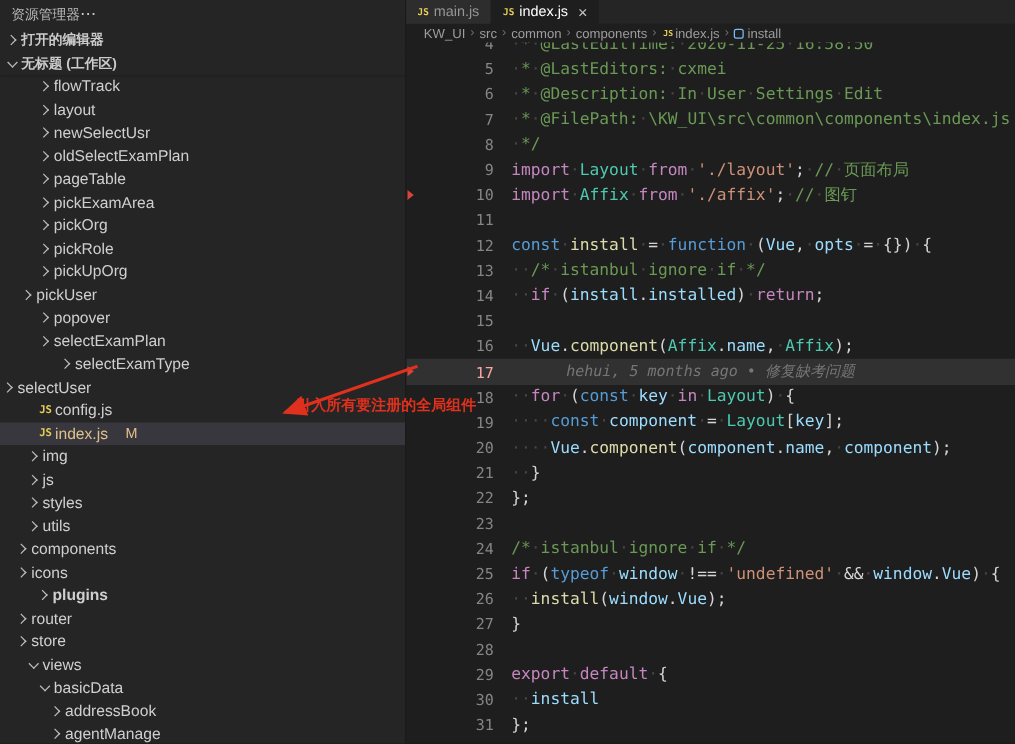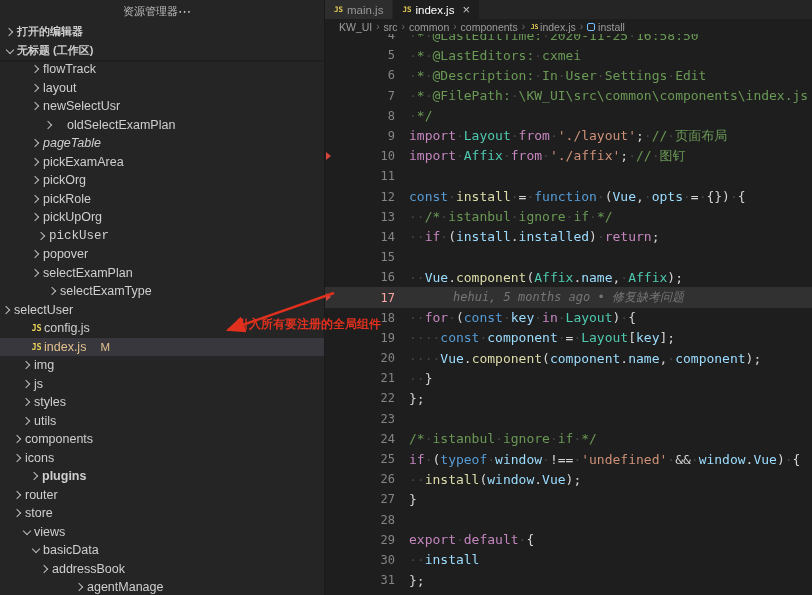--- a/index.html
+++ b/index.html
@@ -2,21 +2,21 @@
 <html><head>
 <meta charset="utf-8">
 <style>
   *{margin:0;padding:0;box-sizing:border-box}
   html,body{width:812px;height:595px;overflow:hidden;background:#1e1e1e}
   body{font-family:"Liberation Sans","DejaVu Sans",sans-serif;color:#ccc}
   .app{position:relative;width:812px;height:595px;display:flex;font-size:12.5px}
 
   
   .sidebar{width:325px;flex:none;background:#252526;display:flex;flex-direction:column;overflow:hidden;border-right:1px solid #1a1a1a}
-  .sb-title{height:22px;display:flex;align-items:center;justify-content:center;padding:0 18px 0 9px;color:#bbb;font-size:11px}
+  .sb-title{height:22px;display:flex;align-items:center;justify-content:flex-start;padding:0 18px 0 9px;color:#bbb;font-size:11px}
   .more{color:#ccc;font-size:13px;letter-spacing:1px;cursor:pointer}
   .sb-section{height:19px;display:flex;align-items:center;font-weight:700;font-size:11px;color:#ccc;padding-left:3px;cursor:pointer}
   .ws-header{box-shadow:0 1px 2px rgba(0,0,0,.25)}
   .chev{width:14px;height:14px;flex:none;display:inline-flex;align-items:center;justify-content:center}
   .chev::before{content:"";width:5px;height:5px;border-right:1.3px solid #bcbcbc;border-bottom:1.3px solid #bcbcbc;transform:rotate(-45deg);margin-left:-2px}
   .chev.down::before{transform:rotate(45deg);margin-left:0;margin-top:-2px}
   .tree{flex:1;overflow:hidden}
   .trow{height:18.5px;display:flex;align-items:center;cursor:pointer;white-space:nowrap}
   .trow.sel{background:#37373d}
   .tlabel{color:#cfcfcf}
@@ -79,45 +79,45 @@
           <span class="tlabel">flowTrack</span>
         </div>
         <div class="trow" style="padding-left: 29px;">
           <span class="chev"></span>
           <span class="tlabel">layout</span>
         </div>
         <div class="trow" style="padding-left: 29px;">
           <span class="chev"></span>
           <span class="tlabel">newSelectUsr</span>
         </div>
-        <div class="trow" style="padding-left: 42px; gap: 11px;">
+        <div class="trow" style="padding-left: 29px;">
           <span class="chev"></span>
           <span class="tlabel">oldSelectExamPlan</span>
         </div>
-        <div class="trow" style="padding-left: 29px; font-style: italic;">
+        <div class="trow" style="padding-left: 29px;">
           <span class="chev"></span>
           <span class="tlabel">pageTable</span>
         </div>
         <div class="trow" style="padding-left: 29px;">
           <span class="chev"></span>
           <span class="tlabel">pickExamArea</span>
         </div>
         <div class="trow" style="padding-left: 29px;">
           <span class="chev"></span>
           <span class="tlabel">pickOrg</span>
         </div>
         <div class="trow" style="padding-left: 29px;">
           <span class="chev"></span>
           <span class="tlabel">pickRole</span>
         </div>
         <div class="trow" style="padding-left: 29px;">
           <span class="chev"></span>
           <span class="tlabel">pickUpOrg</span>
         </div>
-        <div class="trow" style="padding-left: 35px; font-family: Liberation Mono, monospace;">
+        <div class="trow" style="padding-left: 15px;">
           <span class="chev"></span>
           <span class="tlabel">pickUser</span>
         </div>
         <div class="trow" style="padding-left: 29px;">
           <span class="chev"></span>
           <span class="tlabel">popover</span>
         </div>
         <div class="trow" style="padding-left: 29px;">
           <span class="chev"></span>
           <span class="tlabel">selectExamPlan</span>
@@ -180,21 +180,21 @@
           <span class="tlabel">views</span>
         </div>
         <div class="trow" style="padding-left: 29px;">
           <span class="chev down"></span>
           <span class="tlabel">basicData</span>
         </div>
         <div class="trow" style="padding-left: 38px;">
           <span class="chev"></span>
           <span class="tlabel">addressBook</span>
         </div>
-        <div class="trow" style="padding-left: 38px; margin-left: 35px;">
+        <div class="trow" style="padding-left: 38px;">
           <span class="chev"></span>
           <span class="tlabel">agentManage</span>
         </div>
       </div>
   </div>
 
   <div class="editor">
     <div class="tabbar">
         <div class="tab">
           <span class="jsicon tabjs">JS</span>

